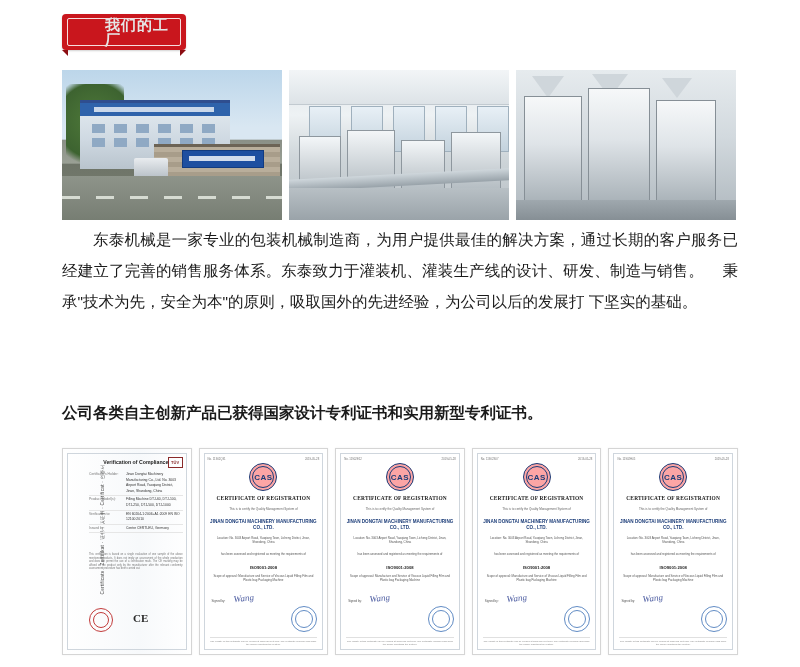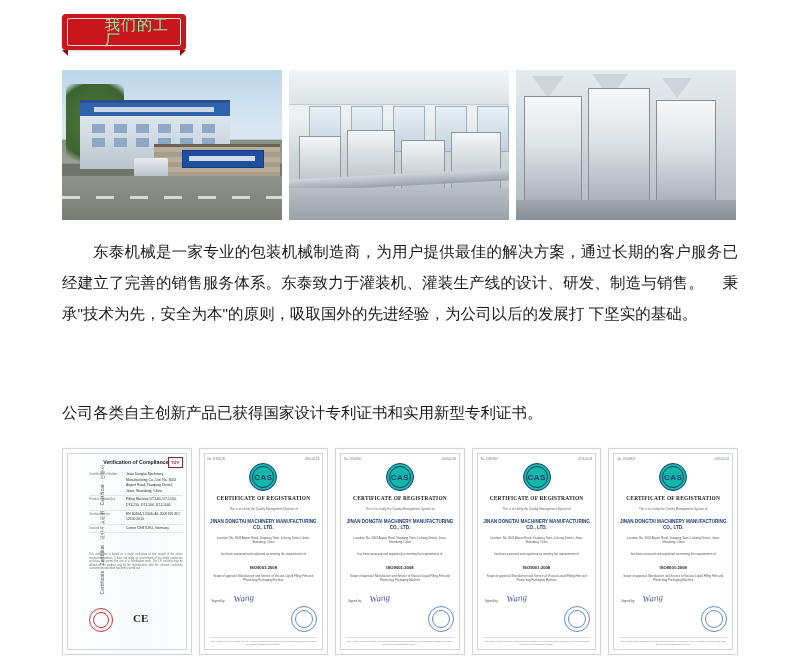--- a/index.html
+++ b/index.html
@@ -36,23 +36,23 @@
   .ribbon-inner {
     width: 112px;
     height: 26px;
     border: 1px solid rgba(255,255,255,0.85);
     border-radius: 2px;
     display: flex;
     align-items: center;
     justify-content: center;
   }
   .ribbon-text {
-    color: #86efac;
+    color: #e5e5e5;
     font-size: 15px;
-    font-weight: normal;
+    font-weight: bold;
     letter-spacing: 1px;
     line-height: 1;
     margin-left: 37px;
   }
   .ribbon-notch-left, .ribbon-notch-right {
     position: absolute;
     top: 36px;
     width: 0; height: 0;
     border-style: solid;
   }
@@ -184,39 +184,40 @@
   }
   .ph3 .floor {
     position:absolute; left:0; bottom:0; width:220px; height:20px;
     background: linear-gradient(to bottom,#9fa8ae,#868f95);
   }
 
   
   .paragraph {
     position: absolute;
     left: 62px;
-    top: 236px;
+    top: 224px;
     width: 676px;
     font-size: 15.5px;
     line-height: 31px;
     color: #1a1a1a;
     text-align: justify;
     text-indent: 2em;
   }
   .paragraph .seg2 { margin-left: 1.2em; }
 
   
   .honor-text {
     position: absolute;
     left: 62px;
     top: 400px;
     width: 676px;
     font-size: 15.5px;
     line-height: 26px;
     color: #1a1a1a;
+    font-weight: bold;
   }
 
   
   .cert-row {
     position: absolute;
     left: 62px;
     top: 448px;
     width: 676px;
     height: 205px;
     display: flex;
@@ -290,21 +291,21 @@
   }
 
   
   .cert-cas .cas-logo {
     position: absolute; left: 50%; transform: translateX(-50%);
     top: 14px; width: 26px; height: 26px; border-radius: 50%;
     border: 1.6px solid #1b3c78;
     display: flex; align-items: center; justify-content: center;
     color: #1b3c78; font-size: 8px; font-weight: bold;
     letter-spacing: 0.5px;
-    background: #14b8a6;
+    background: #fca5a5;
   }
   .cert-cas .cas-logo:after {
     content:""; position:absolute; left:2px; top:2px; right:2px; bottom:2px;
     border-radius:50%; border:0.7px solid #1b3c78;
   }
   .cert-cas .cas-title {
     position: absolute; left: 8px; right: 8px; top: 46px;
     text-align: center; font-size: 5.4px; font-weight: bold;
     letter-spacing: 0.2px; color: #1a1a1a;
     font-family: "Liberation Serif", serif;

